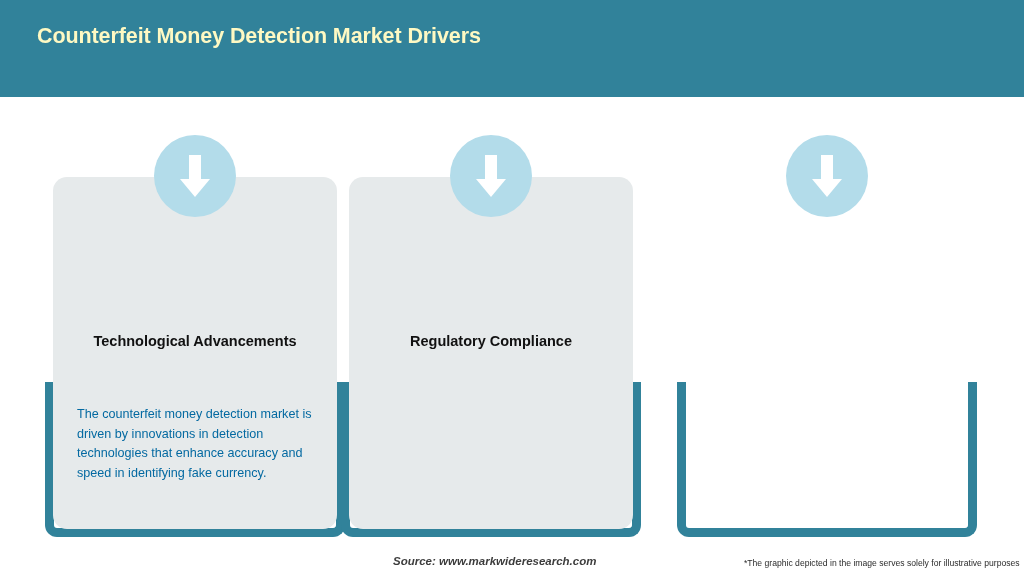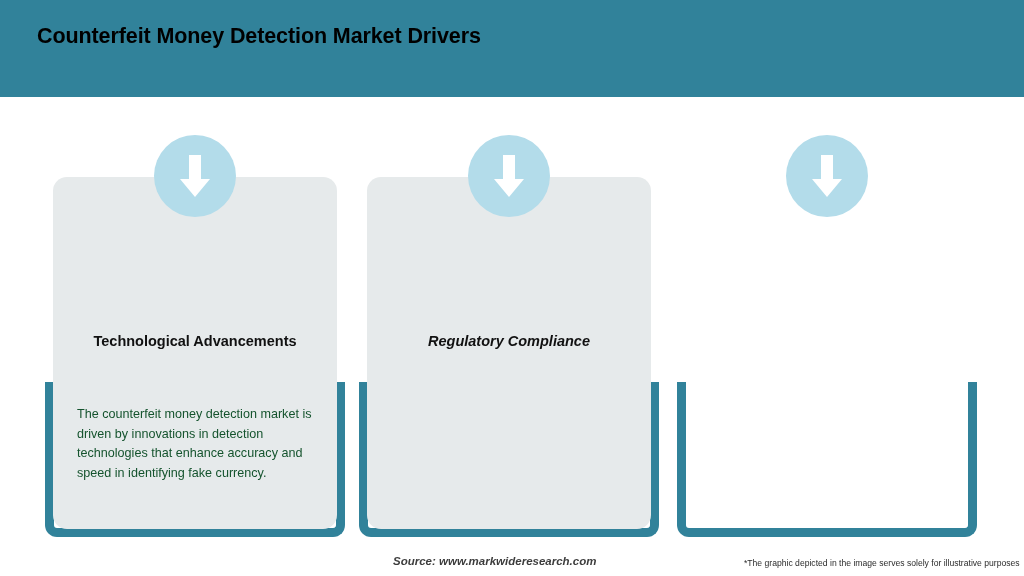--- a/index.html
+++ b/index.html
@@ -24,21 +24,21 @@
     width: 1024px;
     height: 97px;
     background: #31829a;
   }
   .header-title {
     position: absolute;
     left: 37px;
     top: 24px;
     font-size: 21.5px;
     font-weight: bold;
-    color: #000000;
+    color: #fef9c3;
     letter-spacing: -0.1px;
     white-space: nowrap;
   }
 
   
   .logo {
     position: absolute;
     right: 18px;
     top: 8px;
     width: 108px;
@@ -76,21 +76,21 @@
     width: 1024px;
     height: 440px;
   }
   .card-slot {
     position: absolute;
     top: 0;
     width: 316px;
     height: 440px;
   }
   .card-slot.c1 { left: 37px; }
-  .card-slot.c2 { left: 351px; font-style: italic; }
+  .card-slot.c2 { left: 333px; }
   .card-slot.c3 { left: 669px; }
 
   
   .frame {
     position: absolute;
     left: 8px;
     top: 285px;
     width: 300px;
     height: 155px;
     border-left: 9px solid #31829a;
@@ -141,21 +141,21 @@
     color: #111111;
     line-height: 1.25;
   }
 
   .card-body {
     position: absolute;
     left: 24px;
     right: 22px;
     top: 228px;
     font-size: 12.6px;
-    color: #14532d;
+    color: #0369a1;
     line-height: 1.55;
     text-align: left;
   }
 
   
   .footer-source {
     position: absolute;
     left: 393px;
     top: 555px;
     font-size: 11.5px;

